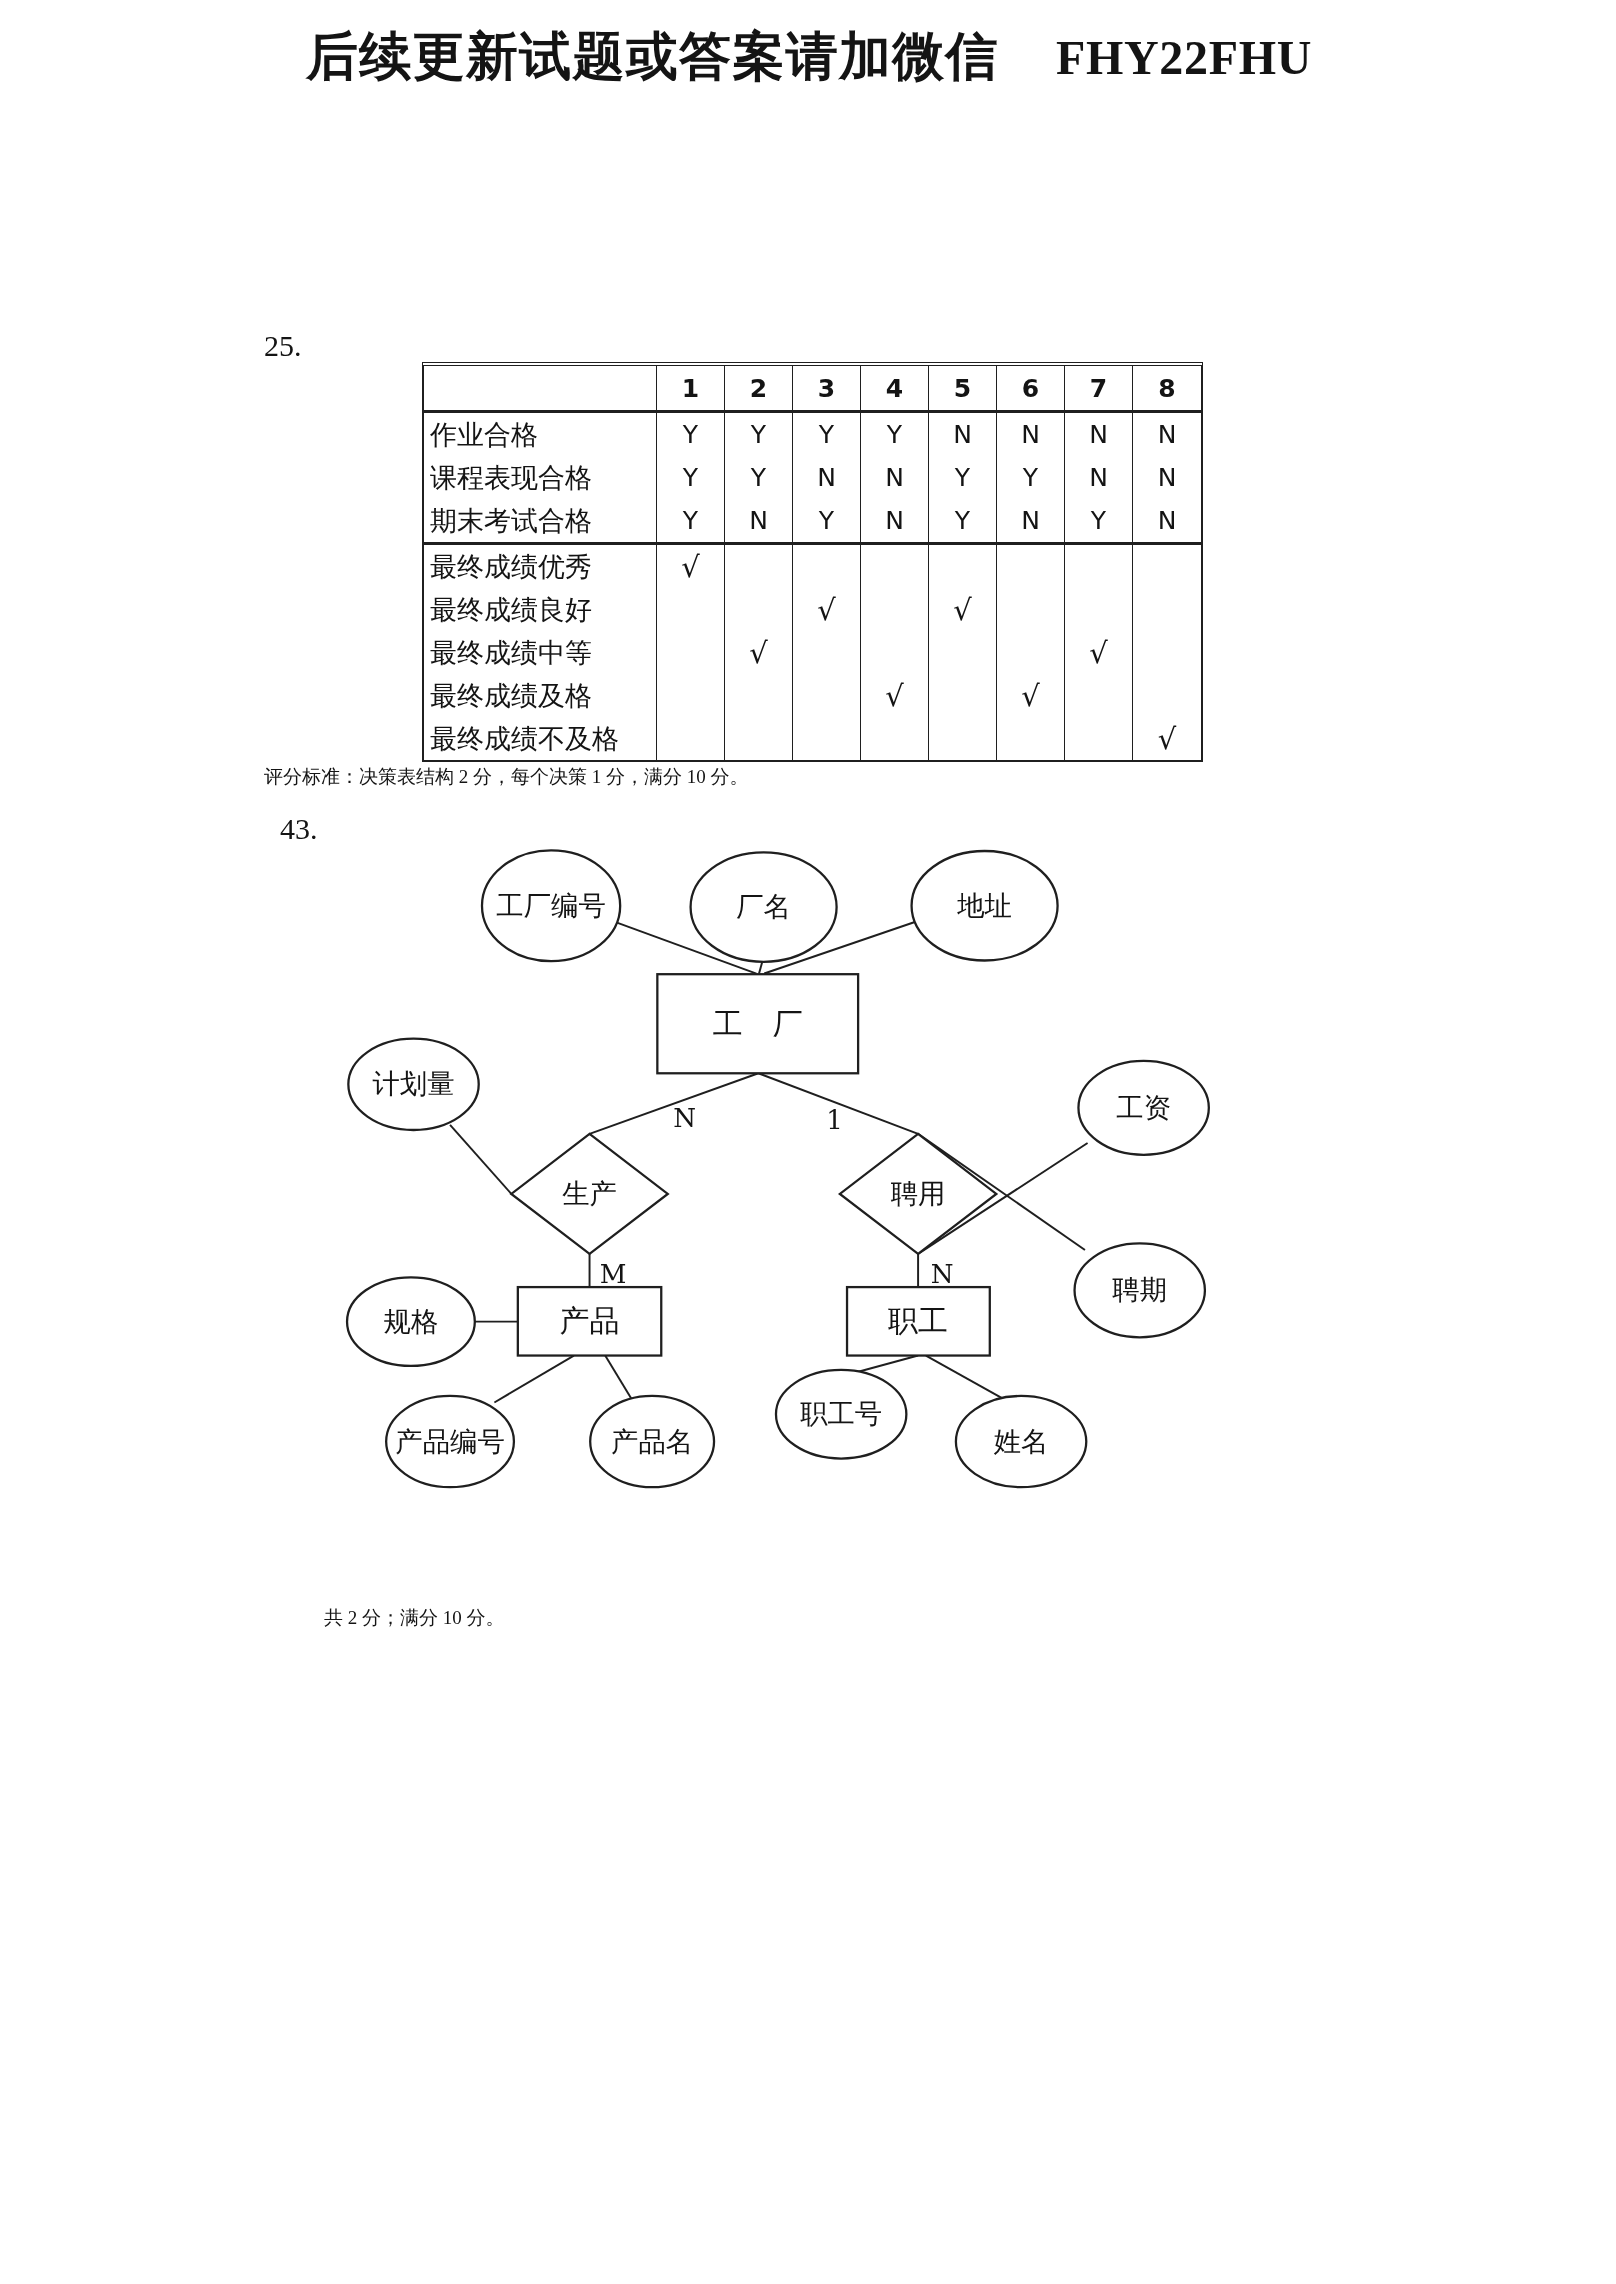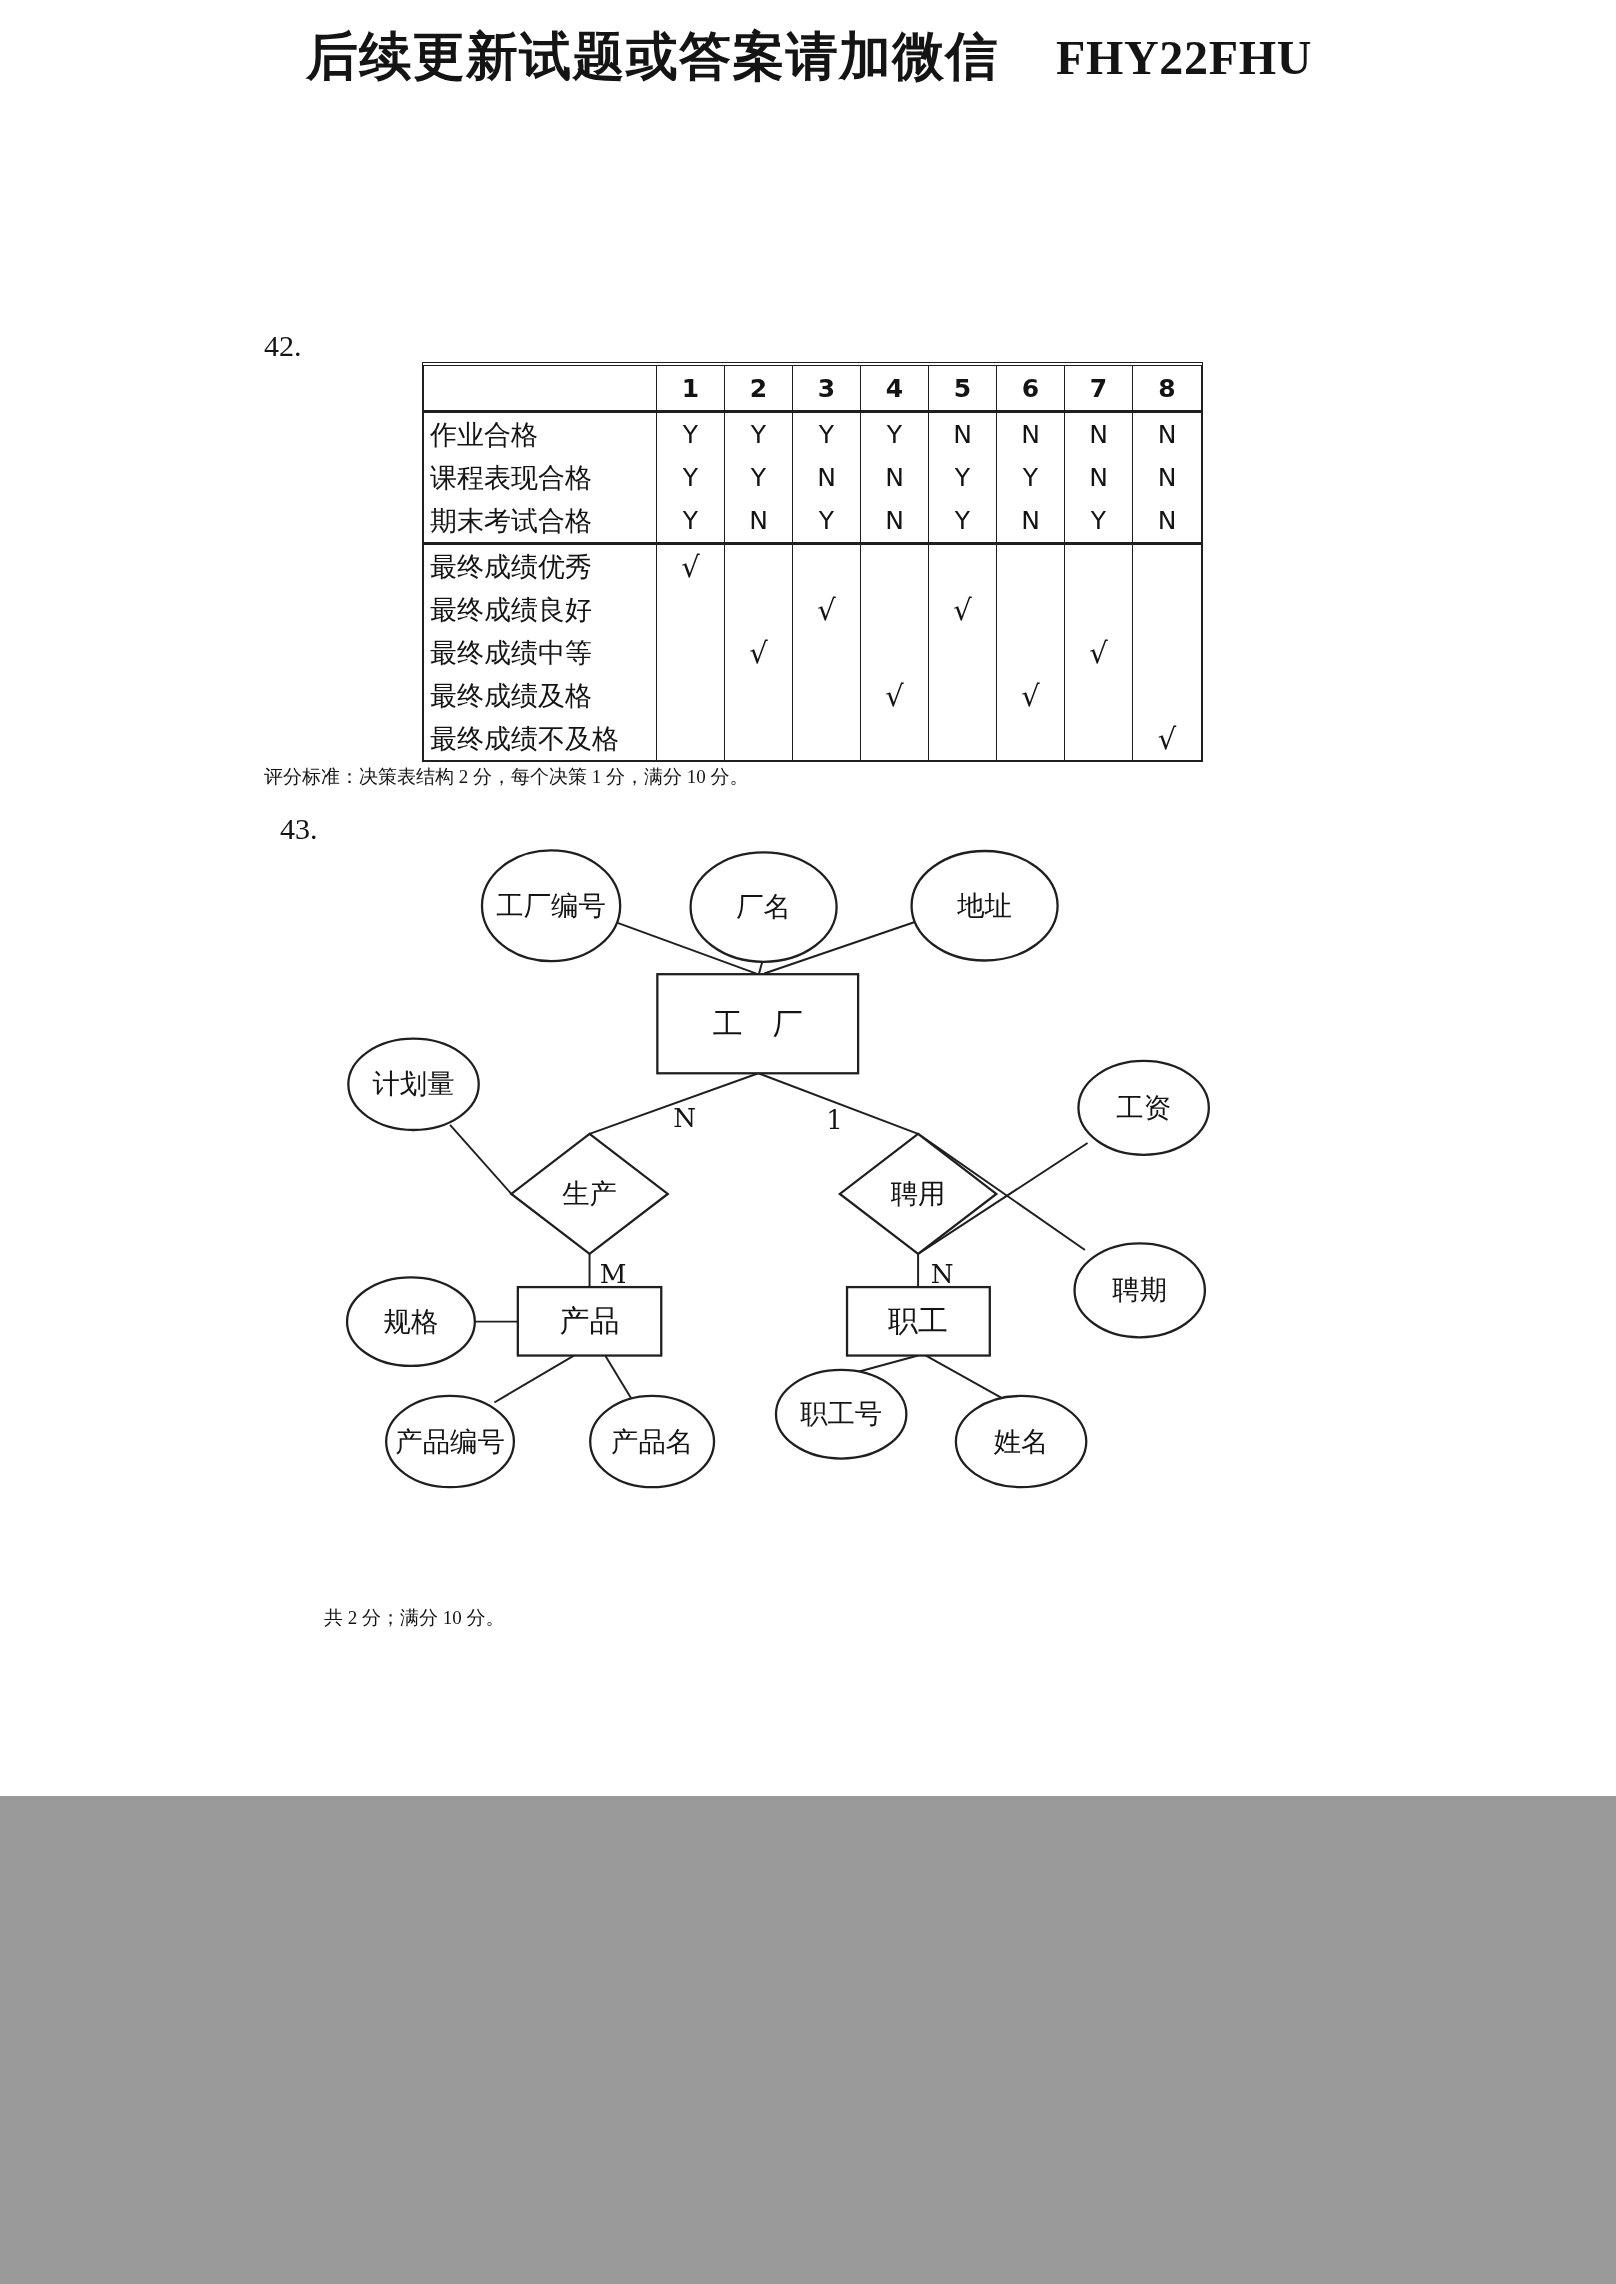--- a/index.html
+++ b/index.html
@@ -1,17 +1,17 @@
 <!DOCTYPE html>
 <html style="font-size:10.4px"><head>
 <meta charset="utf-8">
 <style>
   html,body { margin:0; padding:0; background:#9a9a9a; }
   .page {
-    position:relative; width:1617px; height:1796px; background:#ffffff;
+    position:relative; width:1617px; height:2284px; background:#ffffff;
     font-family:"Liberation Serif", serif; color:#141414; overflow:hidden;
   }
   
   .header { position:absolute; top:22px; left:306px; white-space:nowrap; }
   .header .cn { font-size:52px; font-weight:bold; letter-spacing:1.3px; }
   .header .code { font-size:48px; font-weight:bold; margin-left:57px; letter-spacing:0.7px; }
   
   .qnum { position:absolute; font-size:30px; }
   #q42num { left:264px; top:329px; }
   #q43num { left:272px; top:812px;margin-left:8px; }
@@ -63,21 +63,21 @@
 </style>
 </head>
 <body>
 
 <div class="page">
 
   <div class="header">
     <span class="cn">后续更新试题或答案请加微信</span><span class="code">FHY22FHU</span>
   </div>
 
-  <div class="qnum" id="q42num">42.</div>
+  <div class="qnum" id="q42num">25.</div>
 
   <div class="dtable">
     <div class="trow header-row">
       <div class="lcell"></div>
       <div class="dcell">1</div>
       <div class="dcell">2</div>
       <div class="dcell">3</div>
       <div class="dcell">4</div>
       <div class="dcell">5</div>
       <div class="dcell">6</div>

